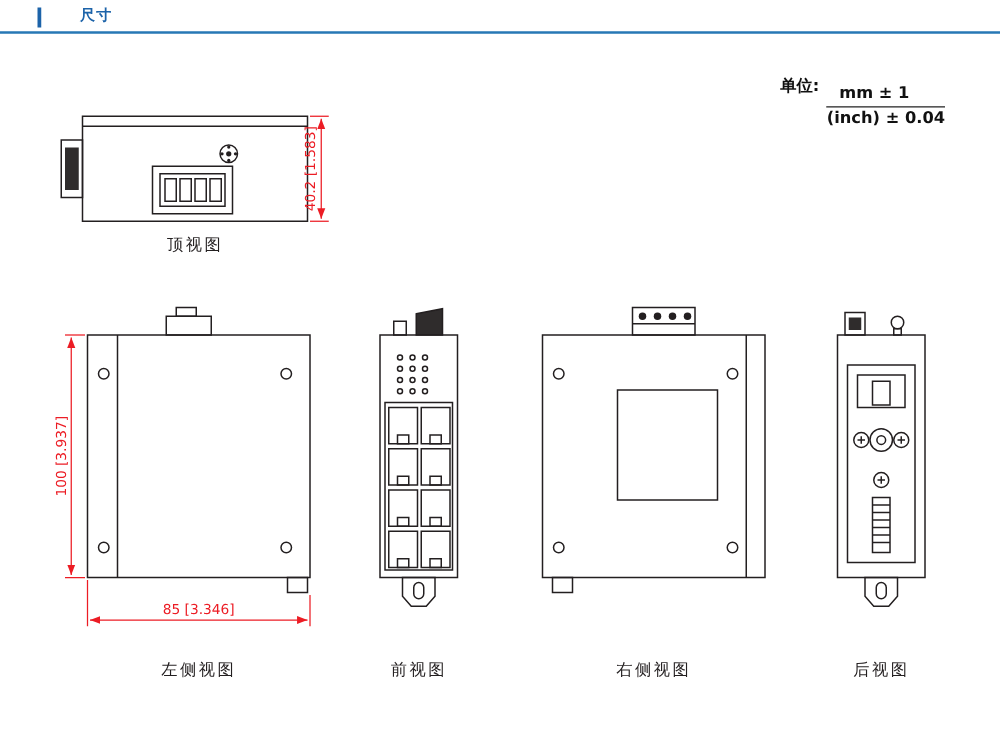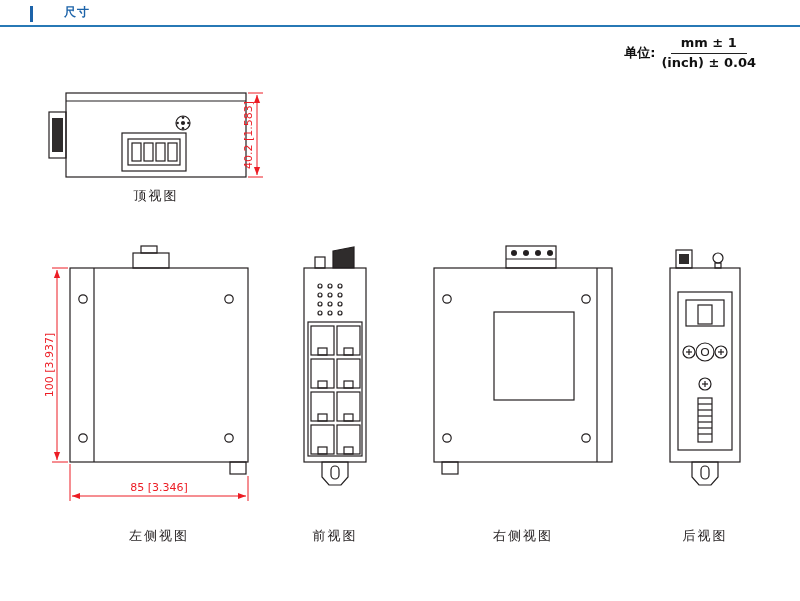--- a/index.html
+++ b/index.html
@@ -9,21 +9,21 @@
     font-family:"DejaVu Sans","Liberation Sans",sans-serif;
     color:#231f20;
   }
   .header-bar{position:absolute;left:30px;top:6px;width:3px;height:16px;background:#1c63a9;}
   .header-title{position:absolute;left:40px;top:4px;font-size:12px;font-weight:bold;color:#1c63a9;letter-spacing:1px;margin-left:24px;}
   .header-line{position:absolute;left:0;top:25px;width:800px;height:2px;background:#2778b5;}
   .unit-note{
     position:absolute;right:44px;top:36px;
     display:flex;align-items:center;gap:6px;font-size:13px;color:#111;font-weight:bold;
   }
-  .frac{display:inline-flex;flex-direction:column;align-items:center;line-height:1.15;}
+  .frac{display:inline-flex;flex-direction:column;line-height:1.15;margin-top:32px;}
   .frac-top{padding:0 10px 2px 10px;border-bottom:1.5px solid #222;}
   .frac-bottom{padding-top:2px;}
   svg text{font-family:"DejaVu Sans","Liberation Sans",sans-serif;}
   .view-label{font-size:13px;fill:#231f20;letter-spacing:2px;}
   .dim-label{font-size:11px;fill:#ec1c24;}
 </style>
 </head>
 <body>
 
 <div class="header-bar"></div>

